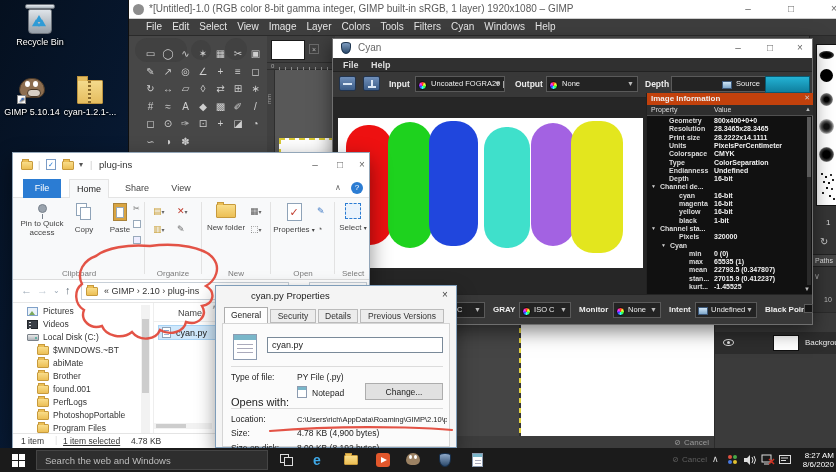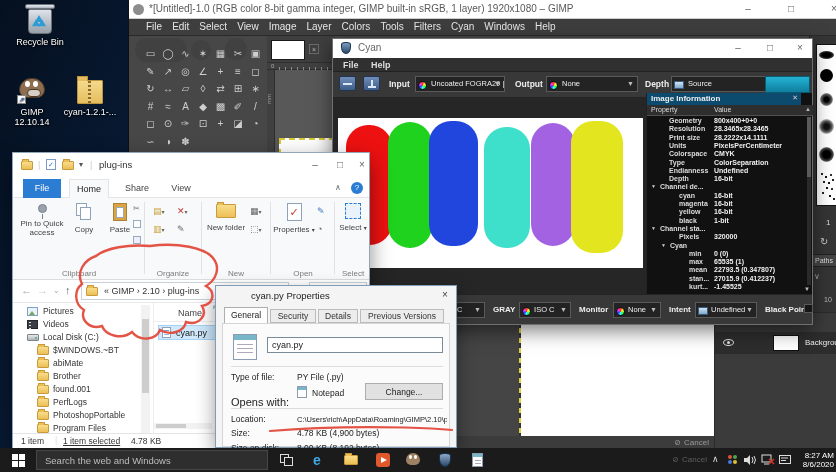--- a/index.html
+++ b/index.html
@@ -55,21 +55,21 @@
         <div>Recycle Bin</div>
       </div>
       <div class="dsk-ico" style="left: 4px; top: 76px; width: 56px;">
         <div class="dsk-art" style="width: 30px; height: 28px;">
           <div style="position: absolute; left: 2px; top: 2px; width: 26px; height: 20px; background: rgb(141, 110, 80); border-radius: 12px 12px 8px 8px; border: 1px solid rgb(74, 56, 38);"></div>
           <div style="position: absolute; left: 8px; top: 5px; width: 5px; height: 6px; background: rgb(255, 255, 255); border-radius: 50%;"></div>
           <div style="position: absolute; left: 16px; top: 5px; width: 5px; height: 6px; background: rgb(255, 255, 255); border-radius: 50%;"></div>
           <div style="position: absolute; left: 10px; top: 13px; width: 14px; height: 8px; background: rgb(216, 207, 196); border-radius: 6px; border: 1px solid rgb(74, 56, 38);"></div>
           <div style="position: absolute; left: 0px; top: 19px; width: 9px; height: 9px; background: rgb(255, 255, 255); border: 1px solid rgb(136, 136, 136); font-size: 7px; line-height: 8px; color: rgb(43, 108, 211); text-align: center;">↗</div>
         </div>
-        <div>GIMP 12.10.14</div>
+        <div>GIMP 5.10.14</div>
       </div>
       <div class="dsk-ico" style="left: 62px; top: 76px; width: 56px;">
         <div class="dsk-art" style="width: 26px; height: 28px;">
           <div style="position: absolute; left: 0px; top: 4px; width: 26px; height: 24px; background: linear-gradient(rgb(244, 218, 140), rgb(229, 189, 95)); border: 1px solid rgb(189, 148, 64); border-radius: 1px;"></div>
           <div style="position: absolute; left: 0px; top: 0px; width: 11px; height: 5px; background: rgb(229, 189, 95); border-top: 1px solid rgb(189, 148, 64); border-right: 1px solid rgb(189, 148, 64); border-left: 1px solid rgb(189, 148, 64); border-image: initial; border-bottom: none;"></div>
           <div style="position: absolute; left: 11px; top: 5px; width: 3px; height: 22px; background: repeating-linear-gradient(rgb(138, 106, 42) 0px, rgb(138, 106, 42) 2px, rgb(240, 208, 124) 2px, rgb(240, 208, 124) 4px);"></div>
         </div>
         <div>cyan-1.2.1-...</div>
       </div>
     </div>
@@ -227,41 +227,41 @@
         <span>Uncoated FOGRA29 |</span>
         <span class="dd-arrow">▼</span>
       </div>
       <span style="position:absolute;left:182px;top:7px;font-size:8.5px;color:#eee;font-weight:700;">Output</span>
       <div class="ddark" style="left:213px;top:4px;width:92px;">
         <span class="wheel" style="margin:2px 2px 0 2px;"></span>
         <span>None</span>
         <span class="dd-arrow">▼</span>
       </div>
       <span style="position:absolute;left:312px;top:7px;font-size:8.5px;color:#eee;font-weight:700;">Depth</span>
-      <div class="ddark" style="left:338px;top:4px;width:112px;">
+      <div class="ddark" style="left:338px;top:4px;width:112px;padding-left:48px;">
         <span class="moni" style="margin:2px 2px 0 2px;"></span>
         <span>Source</span>
         <span class="dd-arrow">▼</span>
       </div>
       <div class="abs" style="left:432px;top:4px;width:45px;height:17px;background:linear-gradient(#23b2d4,#0f7f9e);border:1px solid #0a5a72;"></div>
     </div>
 
     <div class="abs" style="left:0;top:59px;width:313px;height:196px;background:#262626;">
       <div class="abs" id="cyan-image" style="left:5px;top:20px;width:305px;height:150px;background:#fff;overflow:hidden;">
           <div style="position: absolute; left: 8px; top: 7px; width: 46px; height: 120px; background: rgb(238, 17, 17); border-radius: 22px;"></div>
           <div style="position: absolute; left: 50px; top: 4px; width: 44px; height: 126px; background: rgb(30, 210, 30); border-radius: 22px;"></div>
           <div style="position: absolute; left: 91px; top: 3px; width: 49px; height: 125px; background: rgb(32, 70, 221); border-radius: 22px;"></div>
           <div style="position: absolute; left: 146px; top: 9px; width: 46px; height: 121px; background: rgb(63, 224, 203); border-radius: 22px;"></div>
           <div style="position: absolute; left: 193px; top: 5px; width: 44px; height: 123px; background: rgb(163, 98, 226); border-radius: 22px;"></div>
           <div style="position: absolute; left: 233px; top: 3px; width: 52px; height: 132px; background: rgb(227, 230, 30); border-radius: 22px;"></div>
         </div>
     </div>
 
     <div class="abs" style="left:313px;top:54px;width:166px;height:201px;background:#111;border-left:1px solid #222;">
-      <div class="abs" style="left:0;top:0;width:154px;height:12px;background:#0c4a6e;">
+      <div class="abs" style="left:0;top:0;width:166px;height:12px;background:#c2410c;">
         <span style="position:absolute;left:4px;top:1px;font-size:8px;font-weight:700;color:#eee;">Image Information</span>
         <span style="position:absolute;right:3px;top:1px;font-size:7px;color:#ccc;">✕</span>
       </div>
       <div class="abs" style="left:0;top:12px;width:166px;height:11px;background:#2e2e2e;border-bottom:1px solid #505050;">
         <span style="position:absolute;left:4px;top:1px;font-size:7px;color:#ddd;">Property</span>
         <span style="position:absolute;left:67px;top:1px;font-size:7px;color:#ddd;">Value</span>
         <span style="position:absolute;right:2px;top:1px;font-size:6px;color:#bbb;">▲</span>
       </div>
       <div id="info-rows" class="abs" style="left:0;top:24px;width:160px;height:175px;overflow:hidden;">
           <div class="inforow" style="top: 0px;">

